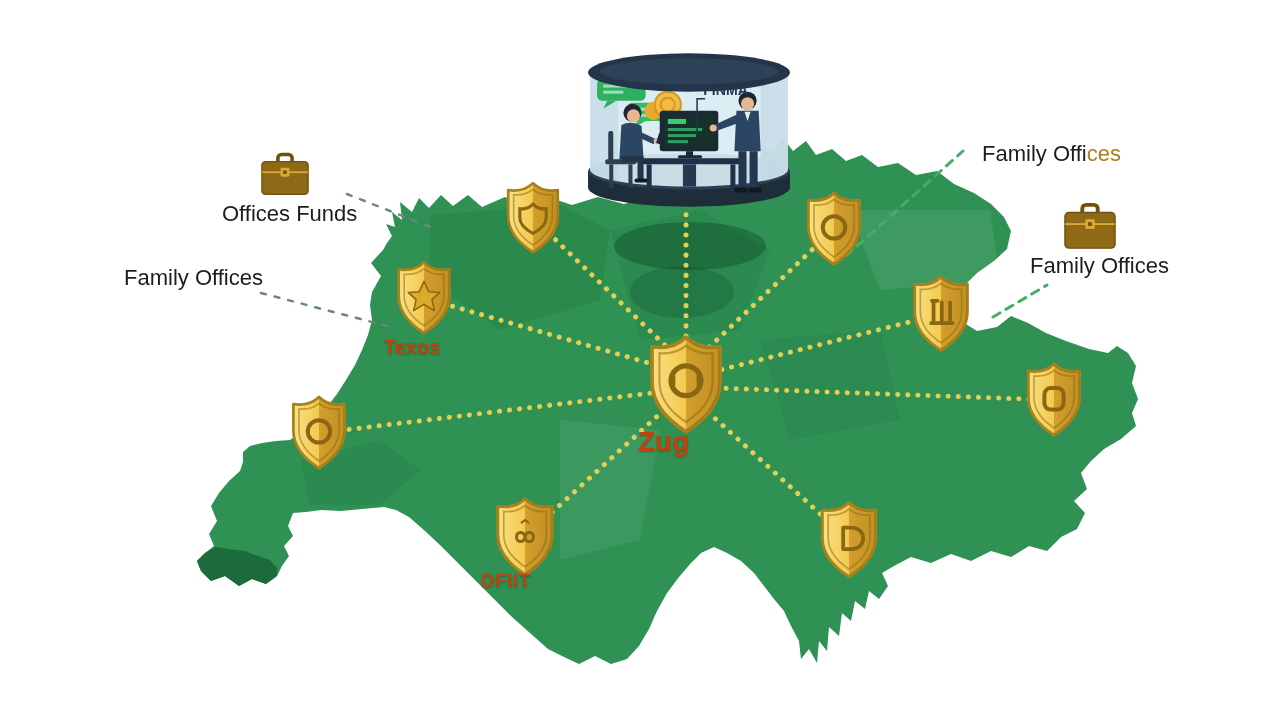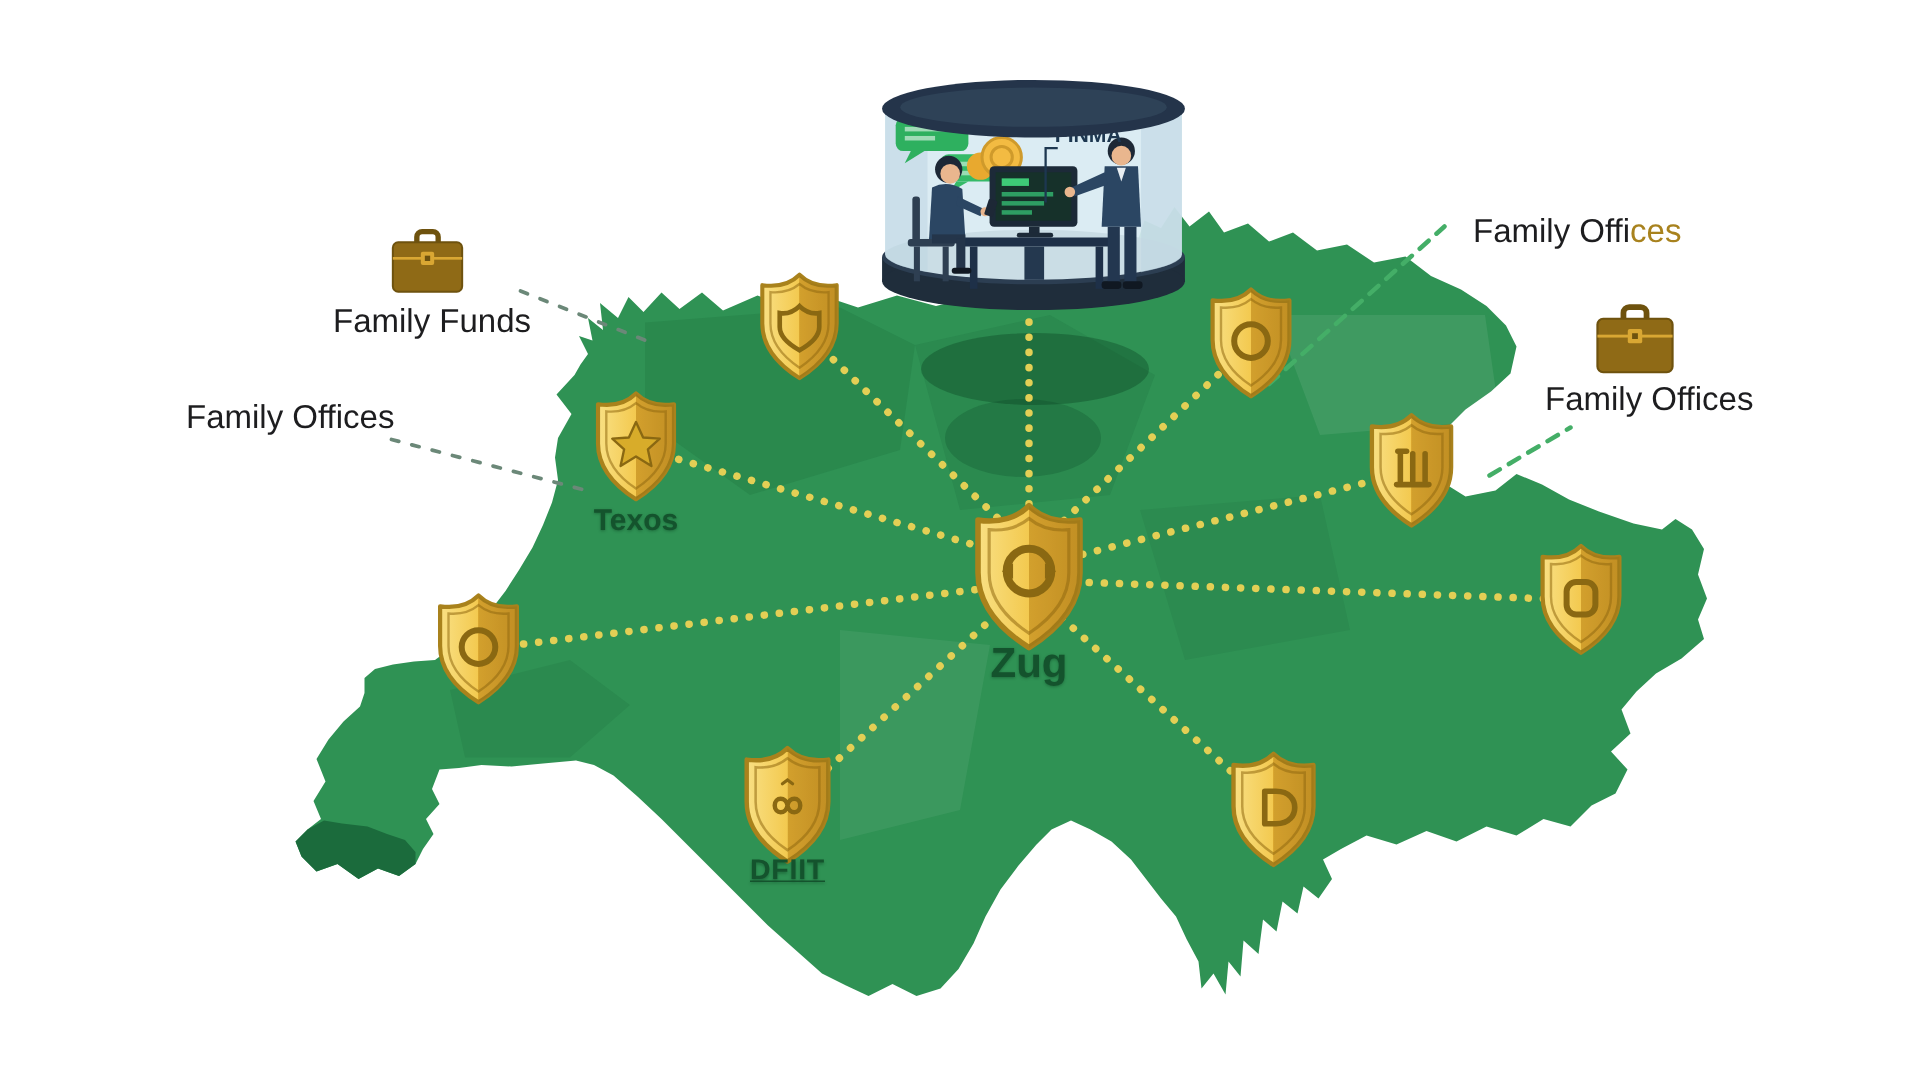--- a/index.html
+++ b/index.html
@@ -2,24 +2,24 @@
 <html><head>
 <meta charset="utf-8">
 <style>
   html,body{margin:0;padding:0;background:#ffffff;}
   .stage{position:relative;width:1280px;height:720px;background:#ffffff;overflow:hidden;
          font-family:"Liberation Sans",sans-serif;}
   .layer{position:absolute;left:0;top:0;width:1280px;height:720px;}
   svg.abs{position:absolute;overflow:visible;}
   .callout{position:absolute;font-weight:400;font-size:22px;color:#1d1d1f;white-space:nowrap;}
   .gold-part{color:#A8821E;}
-  .map-label{position:absolute;color:#14532d;text-align:center;font-weight:600;
+  .map-label{position:absolute;color:#c2410c;text-align:left;font-weight:600;
              text-shadow:0 1px 2px rgba(0,40,20,.35);}
   .lbl-texos{font-size:20px;}
-  .lbl-dfiit{font-size:19px;letter-spacing:.5px;text-decoration:underline;}
+  .lbl-dfiit{font-size:19px;letter-spacing:.5px;}
   .lbl-zug{font-size:28px;font-weight:700;}
 </style>
 </head>
 <body>
 
 <div class="stage">
 
   <svg class="layer" viewBox="0 0 1280 720">
     <defs>
       <linearGradient id="gold" x1="0" y1="0" x2="1" y2="0">
@@ -254,21 +254,21 @@
   </svg>
 
   <svg class="abs" style="left:1060px;top:200px;width:60px;height:52px" viewBox="0 0 60 54">
     <path d="M22 14 V9 A4 4 0 0 1 26 5 H34 A4 4 0 0 1 38 9 V14" fill="none" stroke="#6E520E" stroke-width="4"></path>
     <rect x="4" y="13" width="52" height="37" rx="4" fill="#8F6A16" stroke="#6E520E" stroke-width="1.5"></rect>
     <rect x="4" y="24" width="52" height="2" fill="#D9A733"></rect>
     <rect x="25" y="20" width="10" height="10" rx="1.5" fill="#D9A733"></rect>
     <rect x="28" y="23" width="4" height="4" fill="#6E520E"></rect>
   </svg>
 
-  <div class="callout" style="left:222px;top:201px">Family Funds</div>
+  <div class="callout" style="left:222px;top:201px">Offices Funds</div>
 
   <div class="callout" style="left:124px;top:265px">Family Offices</div>
 
   <div class="callout" style="left:982px;top:141px">
     <span>Family Offi</span><span class="gold-part">ces</span>
   </div>
 
   <div class="callout" style="left:1030px;top:253px">Family Offices</div>
 
   <div class="map-label lbl-texos" style="left:384px;top:336px;width:80px">Texos</div>

